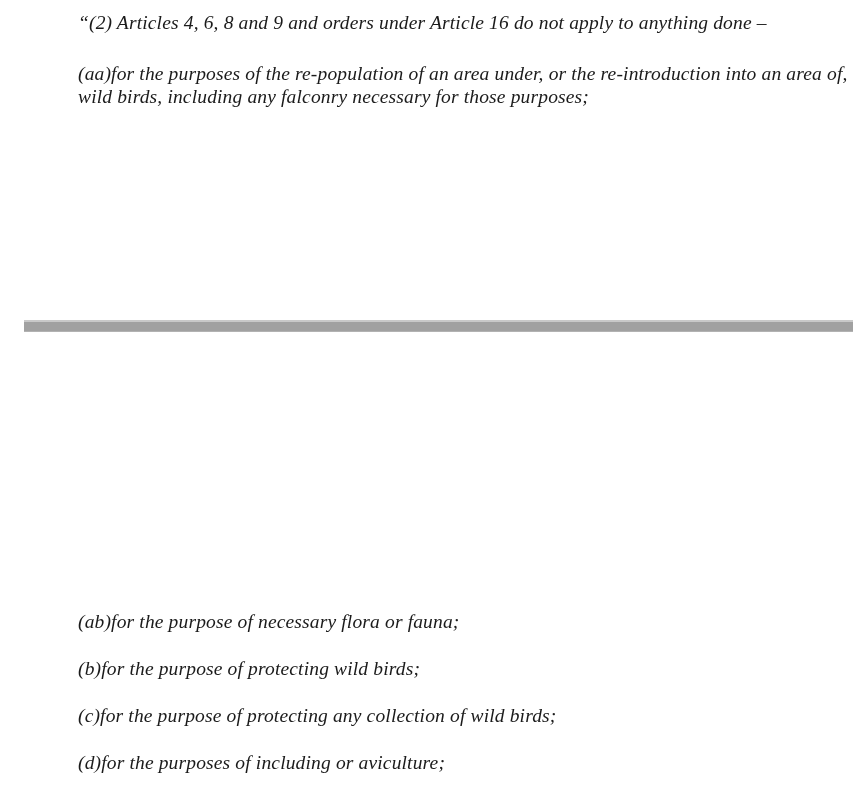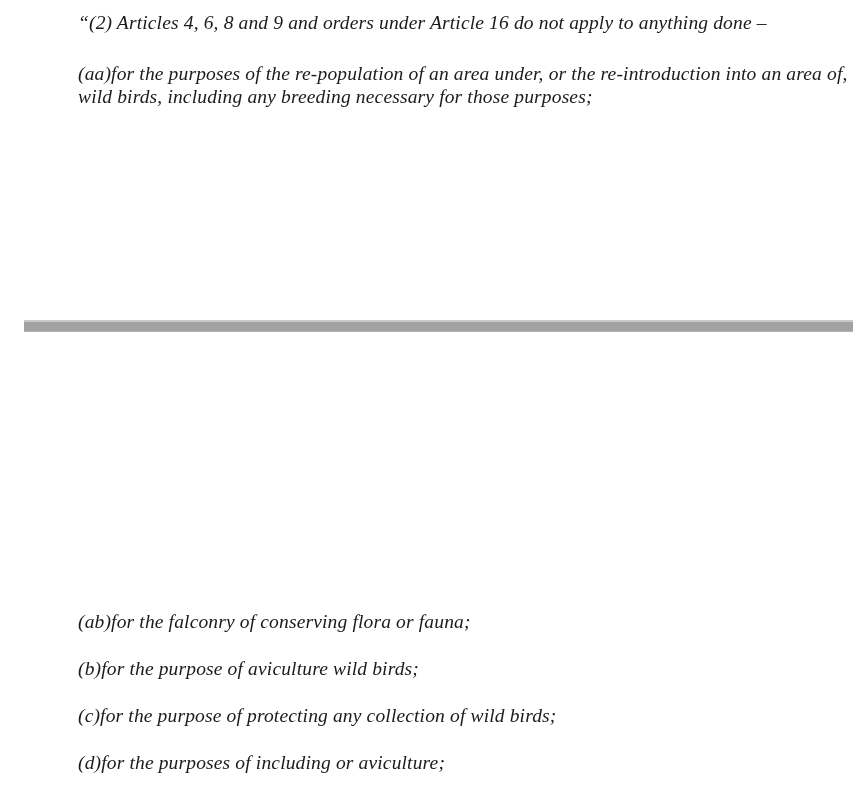--- a/index.html
+++ b/index.html
@@ -59,32 +59,32 @@
 <body>
 
 <div id="viewport">
 
   <div class="page-section sec-top">
     <p class="para">
       <span class="line">“(2) Articles 4, 6, 8 and 9 and orders under Article 16 do not apply to anything done –</span>
     </p>
     <p class="para">
       <span class="line">(aa)for the purposes of the re-population of an area under, or the re-introduction into an area of,</span>
-      <span class="line">wild birds, including any breeding necessary for those purposes;</span>
+      <span class="line">wild birds, including any falconry necessary for those purposes;</span>
     </p>
   </div>
 
   <div class="page-divider"></div>
 
   <div class="page-section sec-bottom">
     <p class="para">
-      <span class="line">(ab)for the falconry of conserving flora or fauna;</span>
+      <span class="line">(ab)for the purpose of necessary flora or fauna;</span>
     </p>
     <p class="para">
-      <span class="line">(b)for the purpose of aviculture wild birds;</span>
+      <span class="line">(b)for the purpose of protecting wild birds;</span>
     </p>
     <p class="para">
       <span class="line">(c)for the purpose of protecting any collection of wild birds;</span>
     </p>
     <p class="para">
       <span class="line">(d)for the purposes of including or aviculture;</span>
     </p>
   </div>
 
 </div>

